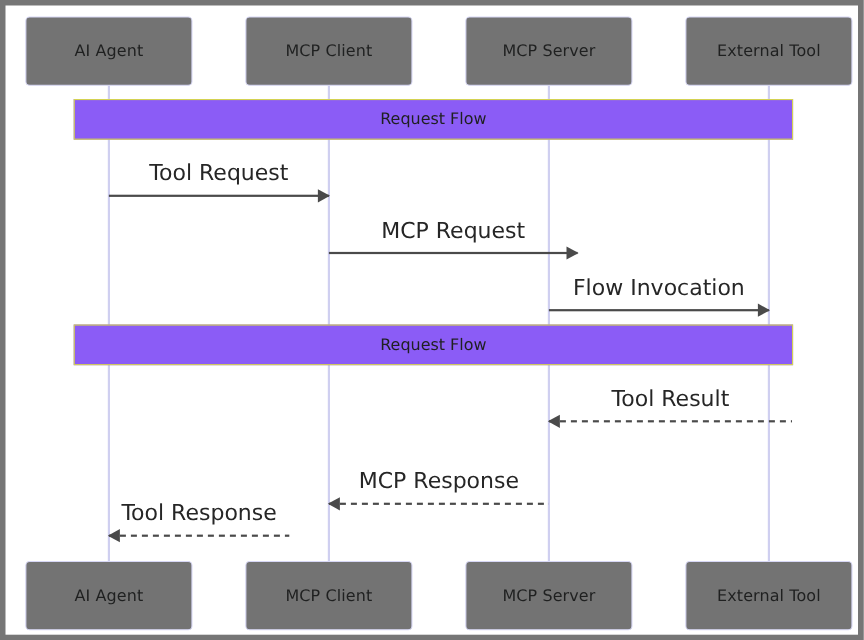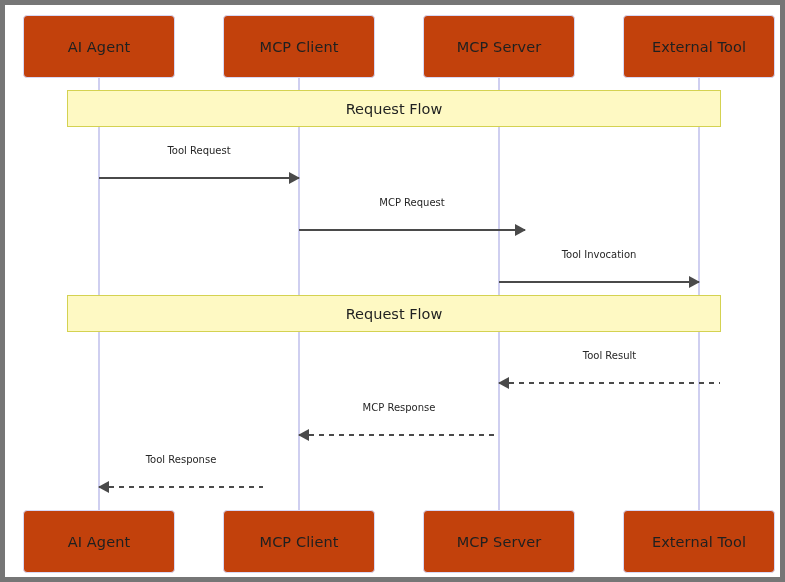--- a/index.html
+++ b/index.html
@@ -22,21 +22,21 @@
     height: 572px;
     background: #ffffff;
     overflow: hidden;
   }
 
   
   .participant-box {
     position: absolute;
     width: 152px;
     height: 63px;
-    background: #c2410c;
+    background: #737373;
     border: 1px solid #D7D7F5;
     border-radius: 4px;
     box-sizing: border-box;
     display: flex;
     align-items: center;
     justify-content: center;
   }
   .participant-label {
     font-size: 14.5px;
     color: #1F2020;
@@ -50,21 +50,21 @@
     width: 2px;
     background: #CFCFF0;
   }
 
   
   .phase-bar {
     position: absolute;
     left: 62px;
     width: 654px;
     height: 37px;
-    background: #fef9c3;
+    background: #8b5cf6;
     border: 1.5px solid #D4D251;
     box-sizing: border-box;
     display: flex;
     align-items: center;
     justify-content: center;
   }
   .phase-label {
     font-size: 14.5px;
     color: #1F2020;
     white-space: nowrap;
@@ -74,21 +74,21 @@
   .message {
     position: absolute;
     height: 40px;
   }
   .message-label {
     position: absolute;
     left: 0;
     right: 0;
     top: 0;
     text-align: center;
-    font-size: 10px;
+    font-size: 20px;
     color: #262626;
     white-space: nowrap;
   }
   .msg-line {
     position: absolute;
     left: 0;
     right: 0;
     bottom: 6px;
     height: 2px;
   }
@@ -165,30 +165,30 @@
     <span class="message-label">Tool Request</span>
     <span class="msg-line solid"></span>
     <span class="arrow-head right"></span>
   </div>
   <div class="message" style="left: 294px; width: 226px; top: 192px;">
     <span class="message-label">MCP Request</span>
     <span class="msg-line solid"></span>
     <span class="arrow-head right"></span>
   </div>
   <div class="message" style="left: 494px; width: 200px; top: 244px;">
-    <span class="message-label">Tool Invocation</span>
+    <span class="message-label">Flow Invocation</span>
     <span class="msg-line solid"></span>
     <span class="arrow-head right"></span>
   </div>
   <div class="message" style="left: 494px; width: 221px; top: 345px;">
     <span class="message-label">Tool Result</span>
     <span class="msg-line dashed"></span>
     <span class="arrow-head left"></span>
   </div>
-  <div class="message" style="left: 294px; width: 200px; top: 397px;">
+  <div class="message" style="left: 294px; width: 200px; top: 420px;">
     <span class="message-label">MCP Response</span>
     <span class="msg-line dashed"></span>
     <span class="arrow-head left"></span>
   </div>
   <div class="message" style="left: 94px; width: 164px; top: 449px;">
     <span class="message-label">Tool Response</span>
     <span class="msg-line dashed"></span>
     <span class="arrow-head left"></span>
   </div>
 

